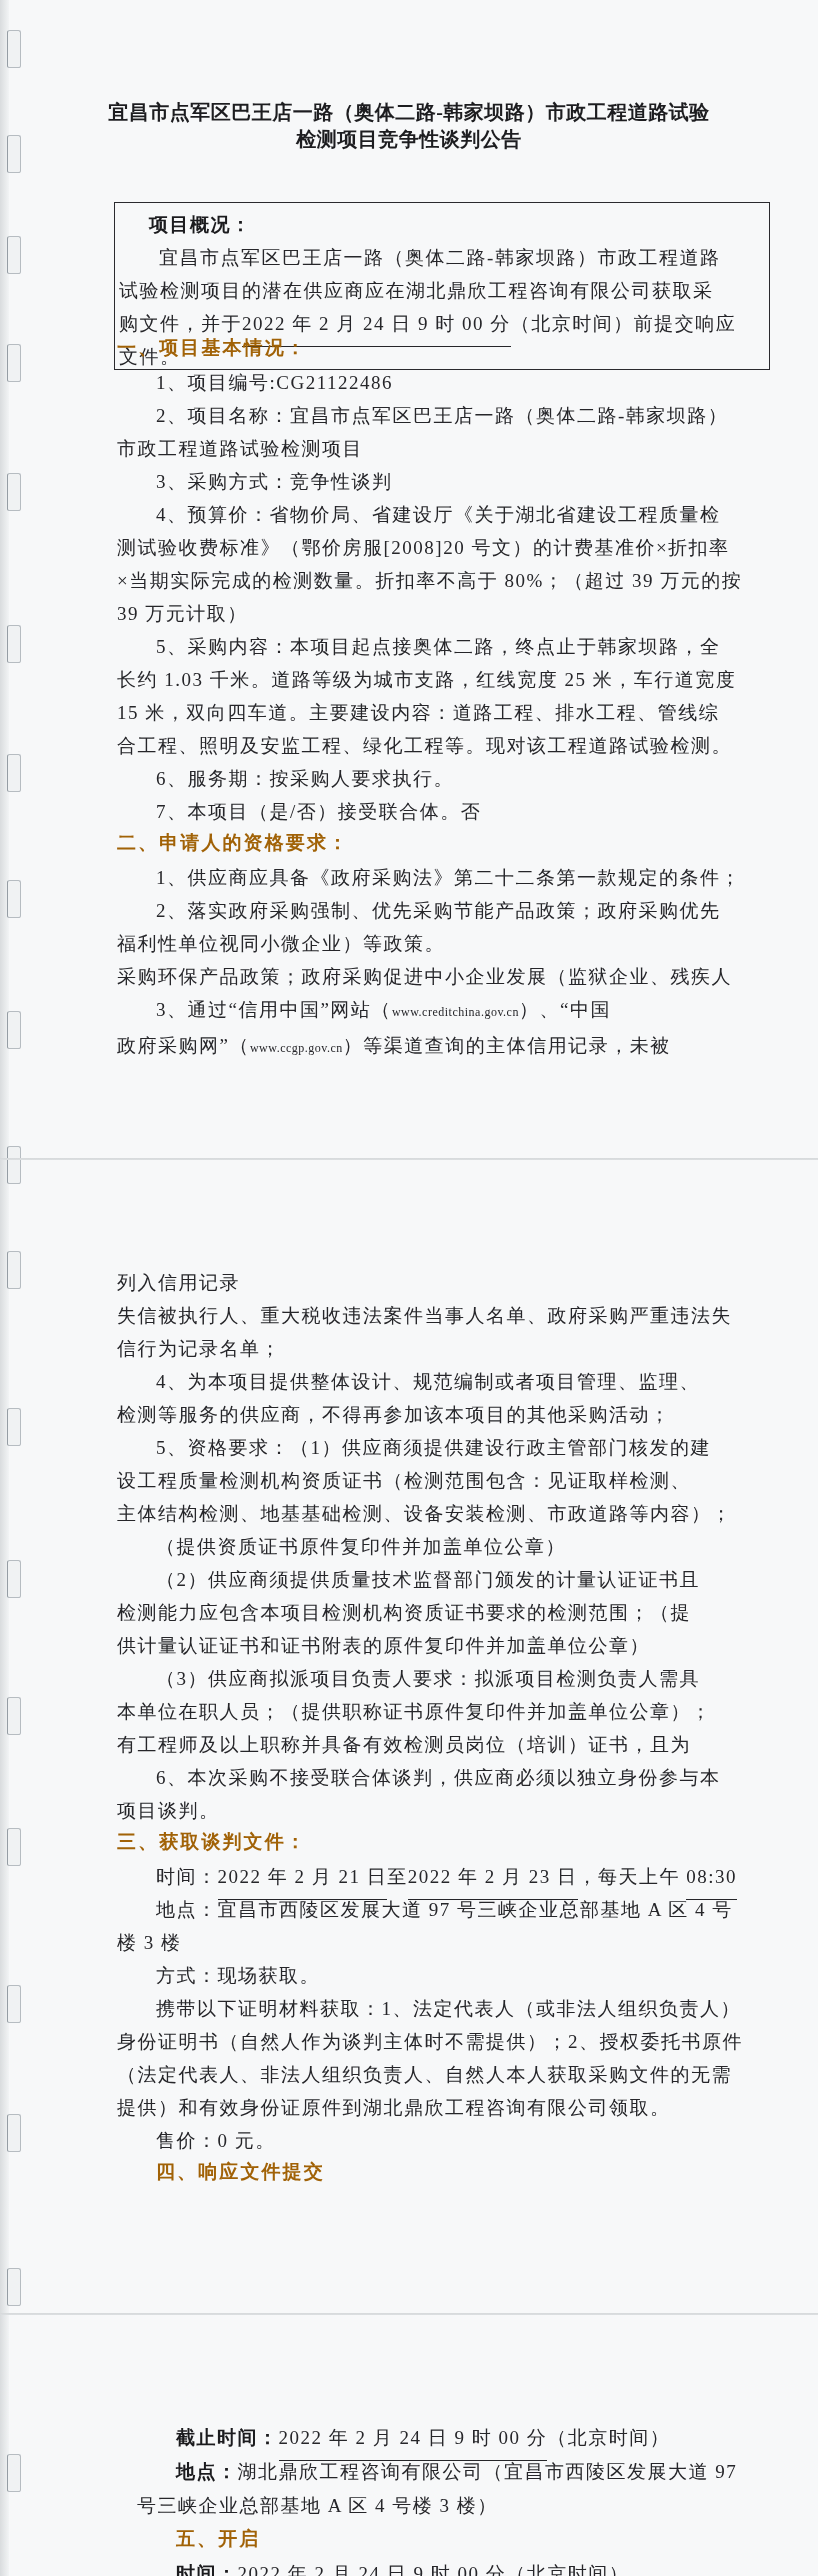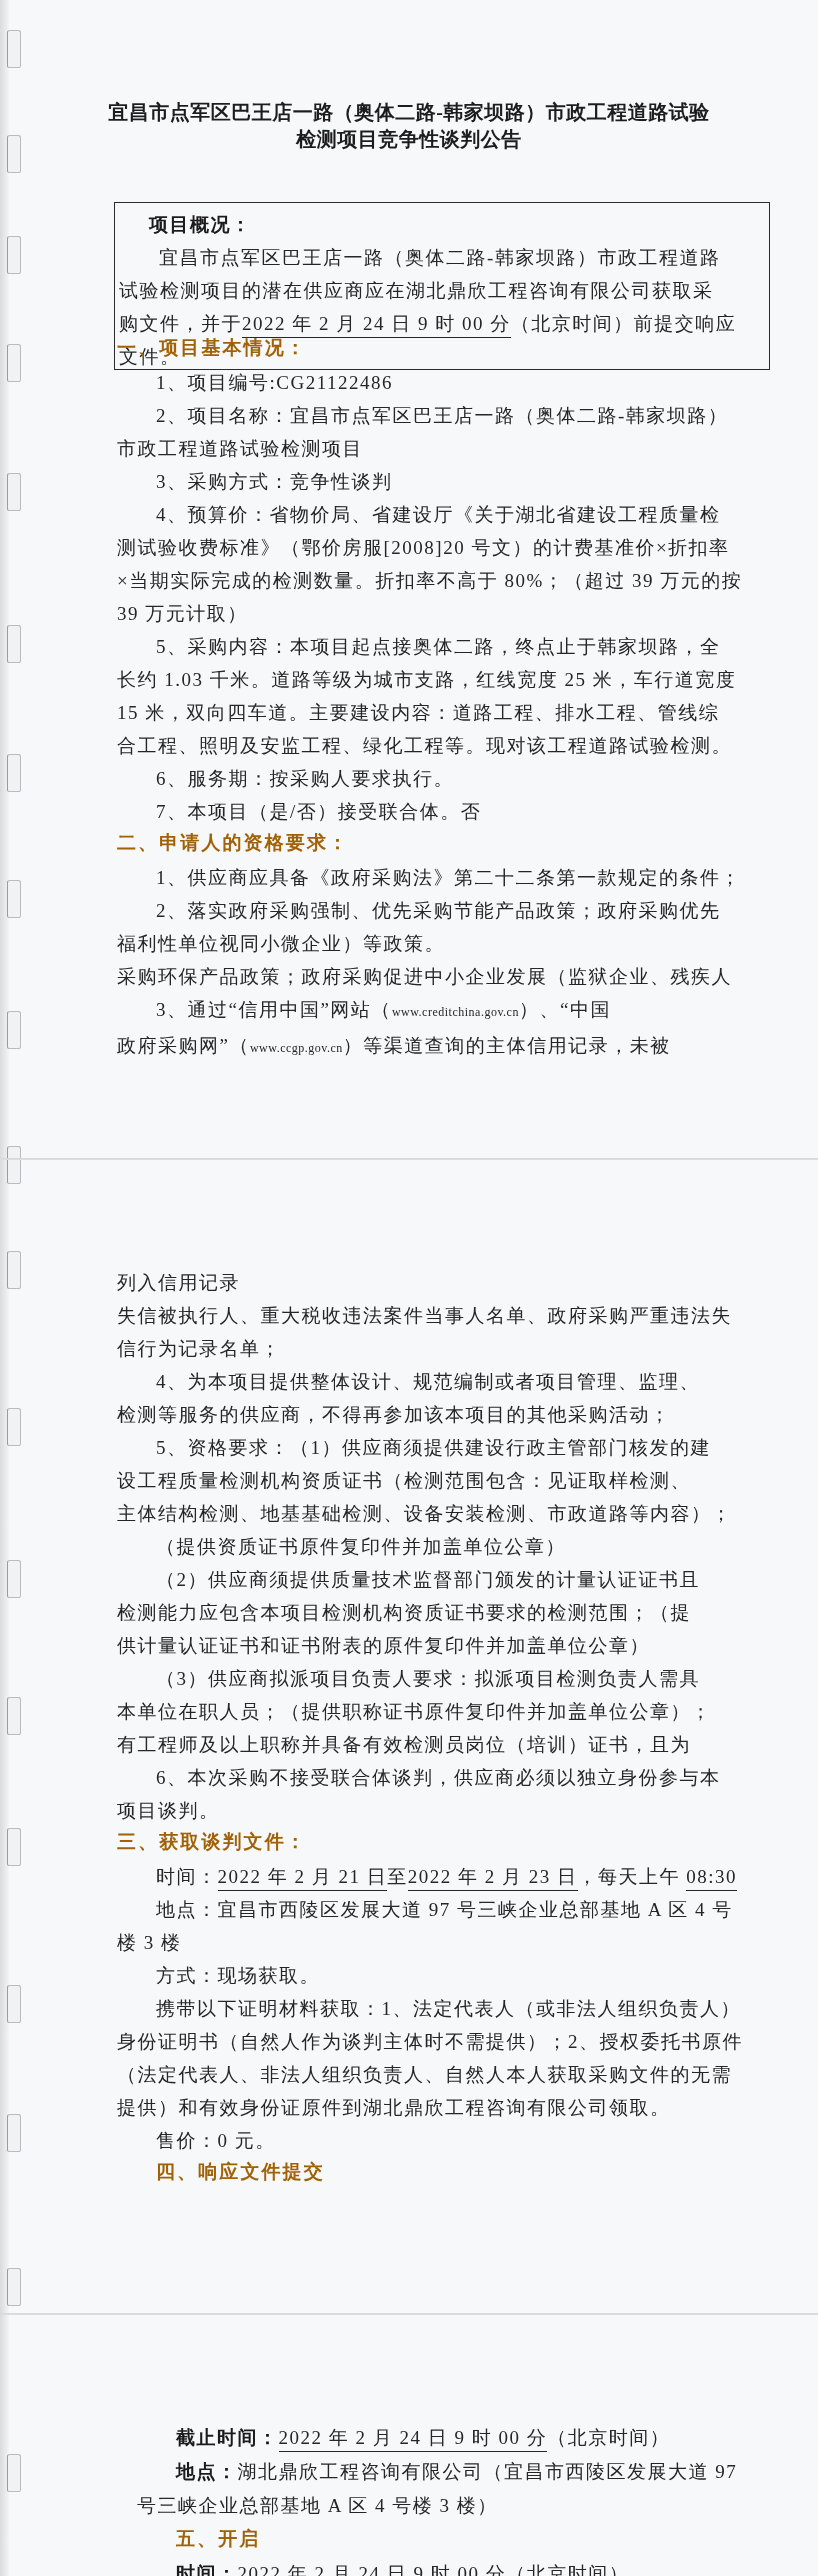--- a/index.html
+++ b/index.html
@@ -10,21 +10,21 @@
   .hole{position:absolute;left:7.2px;width:13.4px;height:38px;background:#f0f2f3;
         border:0.5px solid #b6bcc1;border-left:1.5px solid #959da4;border-radius:2.6px;box-sizing:border-box;}
   .seam{position:absolute;left:0;right:0;height:2.1px;
         background:linear-gradient(#e8eaeb,#c7cbce 50%,#eef0f1);}
   .ln{line-height:33px;white-space:nowrap;font-size:19px;letter-spacing:1.5px;}
   .stack{position:absolute;left:117px;}
   .lh66 .ln{line-height:34px;margin-left:20px;}
   .i{padding-left:39px;}
   .h{font-family:Liberation Mono, monospace;font-weight:bold;letter-spacing:2.1px;color:#a16207;}
   .b{font-family:"Liberation Sans","DejaVu Sans",sans-serif;font-weight:bold;color:#1b1b1e;}
-  .u{border-bottom:1.5px solid #26262a;padding-bottom:3px;}
+  .u{border-bottom:1.5px solid #26262a;padding-bottom:12px;}
   .lat{letter-spacing:0.5px;font-size:12px;}
   .title{position:absolute;top:99px;left:0;width:100%;text-align:center;
          font-size:20px;line-height:27px;font-weight:bold;letter-spacing:0.5px;color:#1d1d20;}
   .box{position:absolute;top:157px;left:114px;width:656px;height:168px;
        border:1.5px solid #2a2a2e;padding:5.2px 9.3px 0 4.1px;box-sizing:border-box;margin-top:45px;}
   .box .label{margin-left:30px;}
   .box .first{padding-left:40px;}
 </style>
 </head>
 <body>

